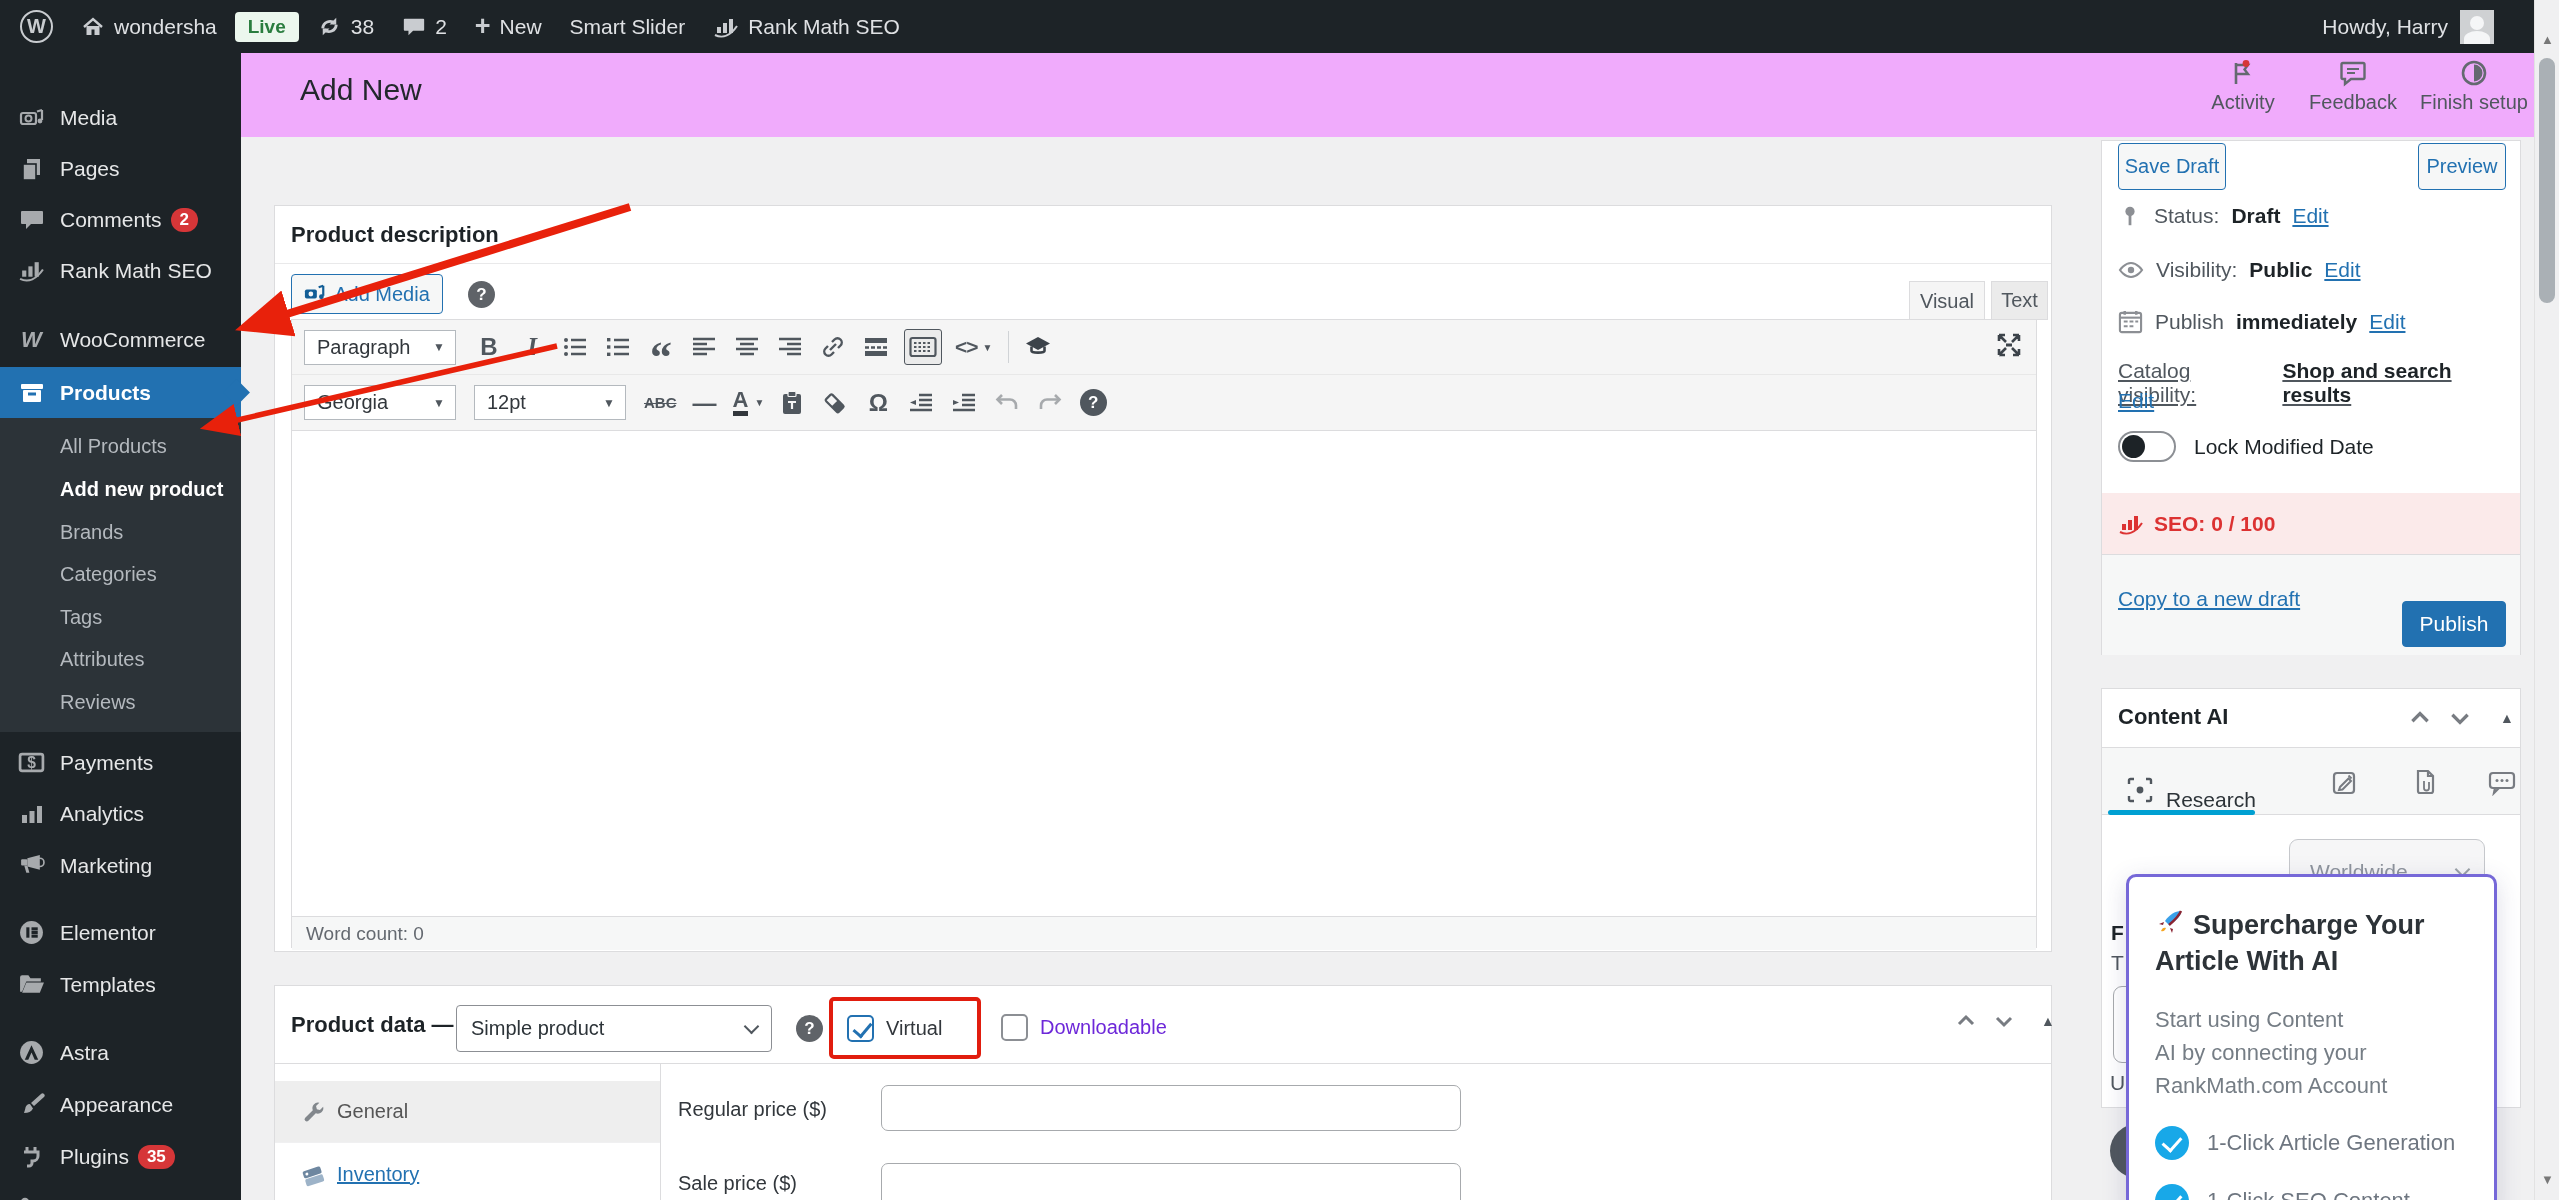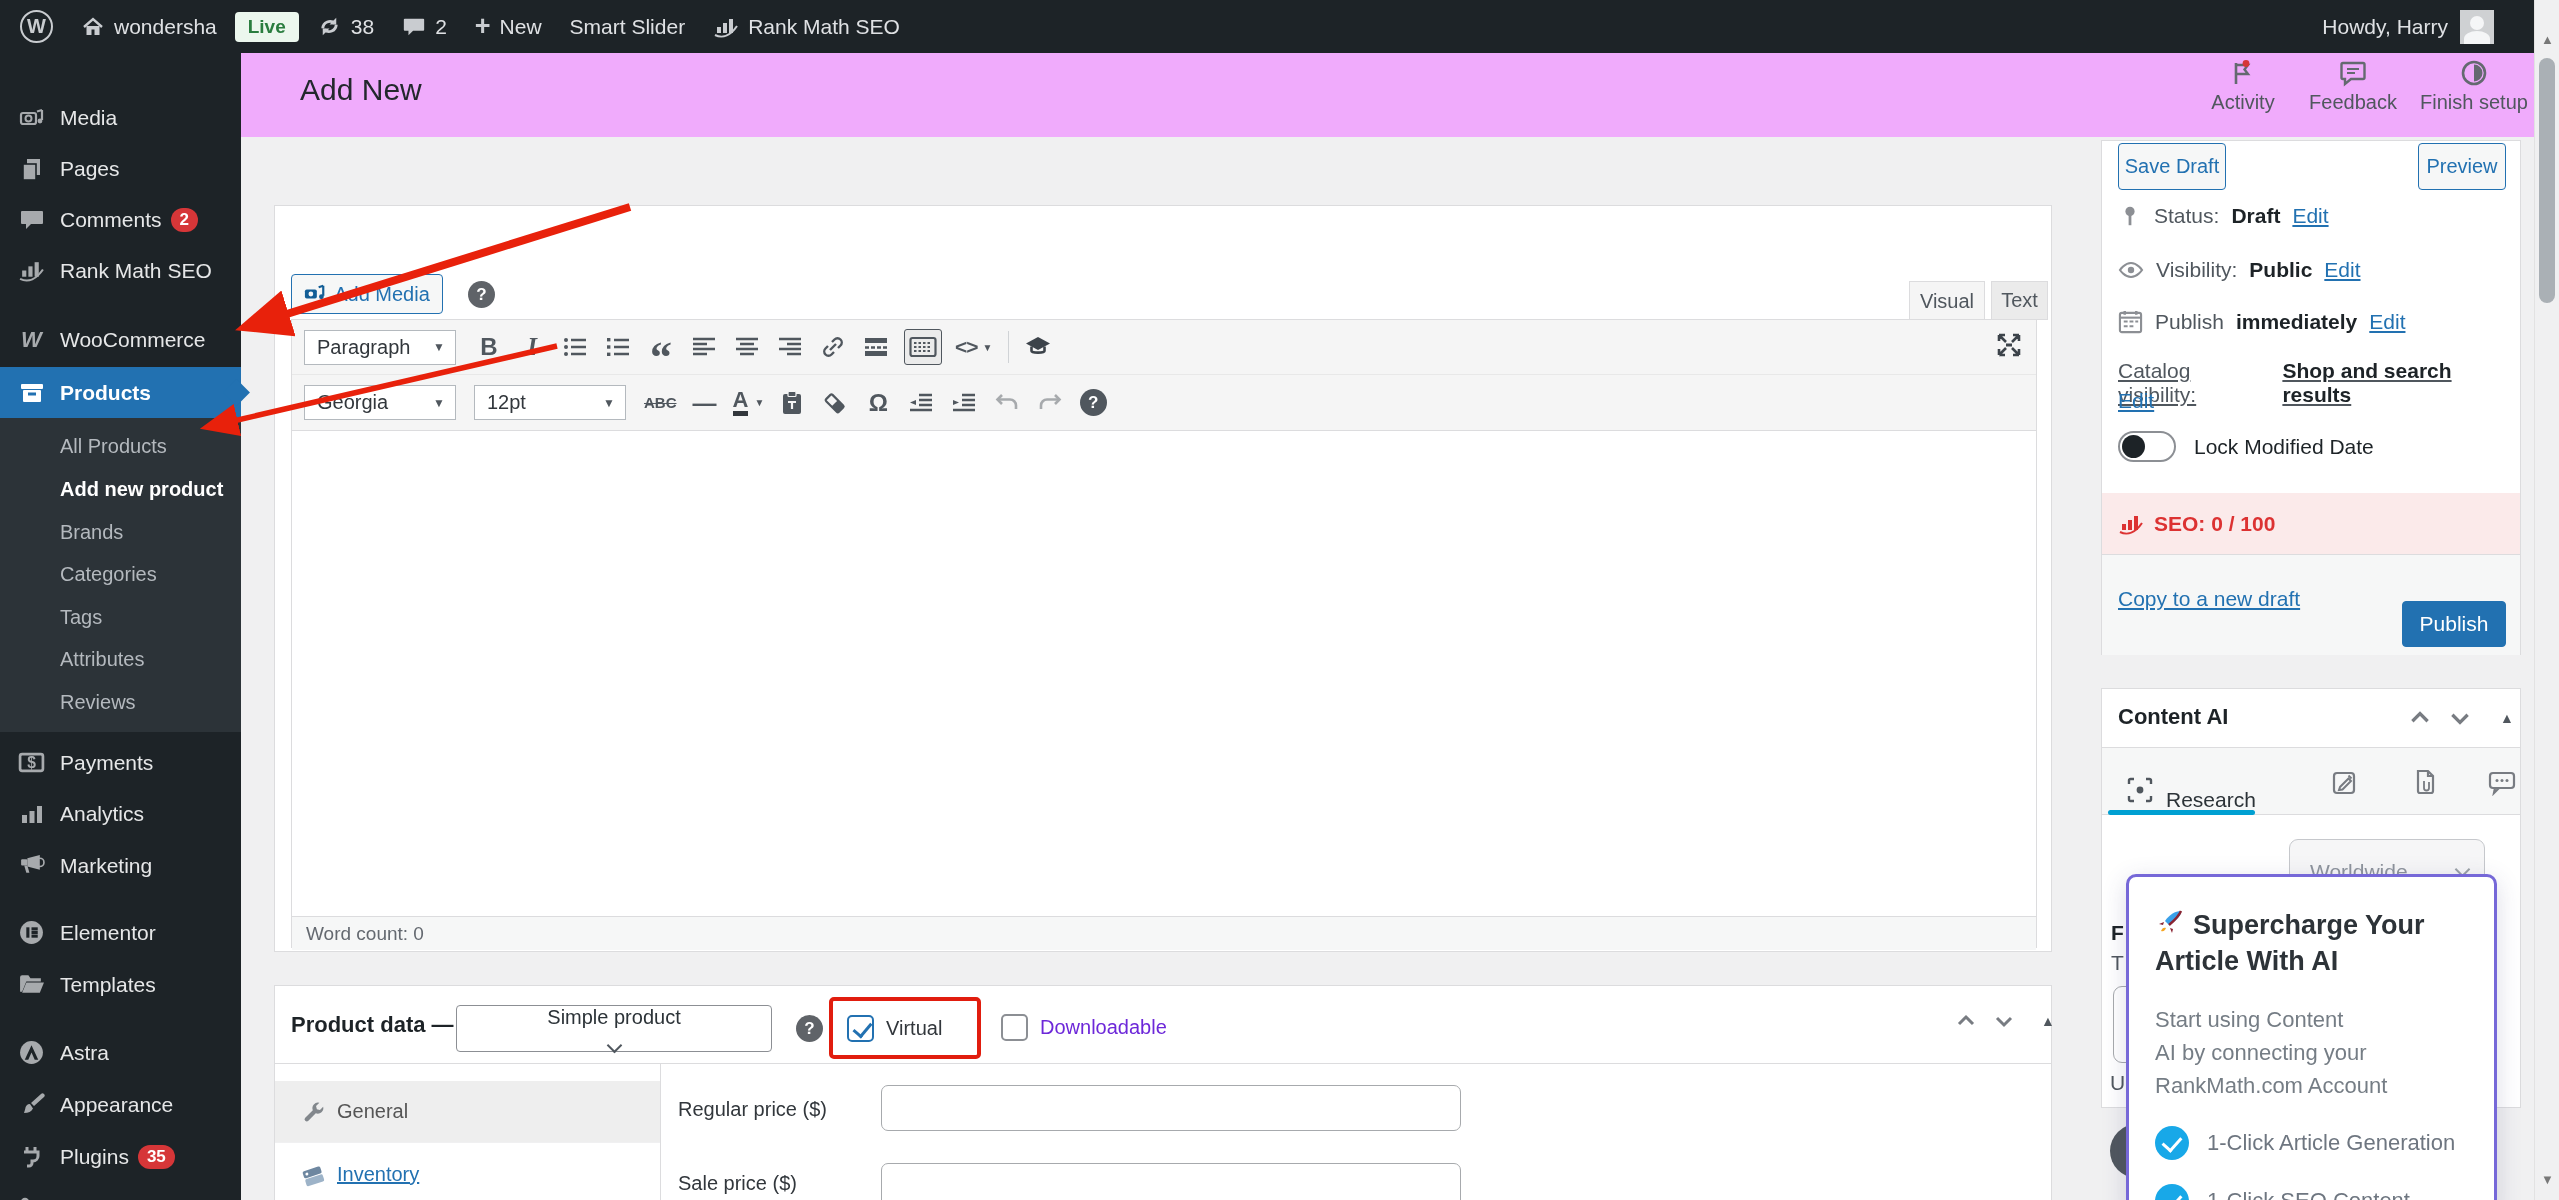--- a/index.html
+++ b/index.html
@@ -59,21 +59,21 @@
   .g-hr { font-size:24px; font-weight:bold; }
   .g-A { font-size:22px; font-weight:bold; border-bottom:5px solid #32373c; line-height:22px; }
   .g-omega { font-size:24px; font-weight:bold; }
   .tb-sep { width:1px; height:32px; background:#d0d3d6; margin:0 14px 0 4px; }
   #ed-canvas { height:485px; background:#fff; }
   #ed-status { height:34px; background:#f6f7f7; border-top:1px solid #dcdcde; display:flex; align-items:center; padding-left:14px; font-size:19px; color:#646970; }
   #fullscreen-btn { position:absolute; right:14px; top:12px; }
 
   
   #pd-header { position:absolute; left:0; top:0; width:100%; height:78px; border-bottom:1px solid #dcdcde; }
-  .wp-select { position:absolute; border:1px solid #8c8f94; border-radius:4px; background:#fff; font-size:20px; color:#2c3338; display:flex; align-items:center; justify-content:space-between; padding:0 14px; cursor:pointer;flex-direction:column; }
+  .wp-select { position:absolute; border:1px solid #8c8f94; border-radius:4px; background:#fff; font-size:20px; color:#2c3338; display:flex; align-items:center; justify-content:space-between; padding:0 14px; cursor:pointer; }
   .chev { width:11px; height:11px; border-right:2.5px solid #50575e; border-bottom:2.5px solid #50575e; transform:rotate(45deg); margin-top:-5px; }
   .cb { width:27px; height:27px; border:2px solid #8c8f94; border-radius:5px; background:#fff; position:relative; cursor:pointer; }
   .cb.checked { border-color:#2271b1; }
   .cb.checked::after { content:""; position:absolute; left:8px; top:2px; width:8px; height:15px; border-right:3px solid #2271b1; border-bottom:3px solid #2271b1; transform:rotate(40deg); }
   .red-box { position:absolute; left:554px; top:11px; width:152px; height:62px; border:4px solid #e11d0e; border-radius:5px; display:flex; align-items:center; gap:12px; padding-left:14px; }
   .pd-tabs { position:absolute; left:0; top:78px; width:386px; height:137px; background:#fff; border-right:1px solid #dcdcde; }
   .pd-tab { position:absolute; left:0; width:385px; height:62px; display:flex; align-items:center; gap:12px; padding-left:26px; font-size:20px; cursor:pointer; border-bottom:1px solid #f0f0f1; }
   .pd-tab.active { background:#eeeeee; color:#555; }
   .pd-tab.link { color:#2271b1; }
   .field-label { position:absolute; font-size:20px; color:#32373c; }
@@ -377,20 +377,23 @@
           <svg width="28" height="28" viewBox="0 0 28 28">
             <circle cx="14" cy="14" r="11" fill="none" stroke="#646970" stroke-width="2.6"></circle>
             <path d="M14 5.5a8.5 8.5 0 0 1 0 17z" fill="#646970"></path>
           </svg>
         </span>
       <span>Finish setup</span>
     </div>
   </div>
 
   <div class="panel" style="left:274px; top:205px; width:1778px; height:747px;">
+    <div style="height:58px; display:flex; align-items:center; padding-left:16px; border-bottom:1px solid #e9e9ea;">
+      <span class="panel-title">Product description</span>
+    </div>
     <div id="addmedia-btn">
       <span>
           <svg width="22" height="22" viewBox="0 0 24 24">
             <rect x="1" y="7" width="13" height="10" rx="2" fill="#135e96"></rect>
             <circle cx="7.5" cy="12" r="2.6" fill="#f6f7f7"></circle>
             <path d="M21 3v11" stroke="#135e96" stroke-width="2.4"></path>
             <circle cx="19" cy="15" r="2.6" fill="#135e96"></circle>
             <path d="M21 3l-5 1.6" stroke="#135e96" stroke-width="2.4"></path>
           </svg>
         </span>

